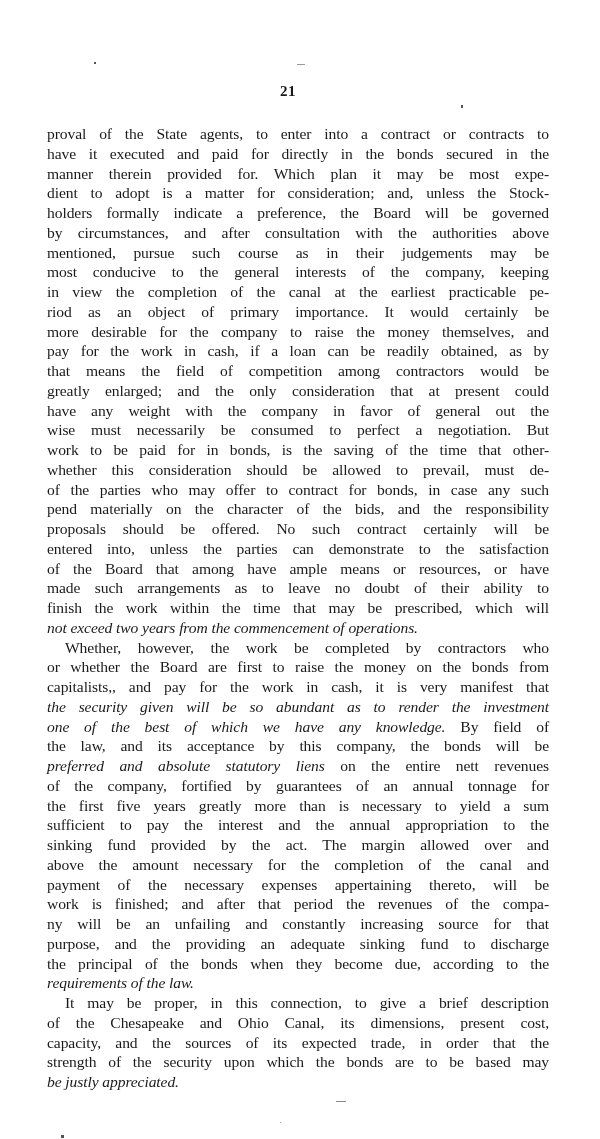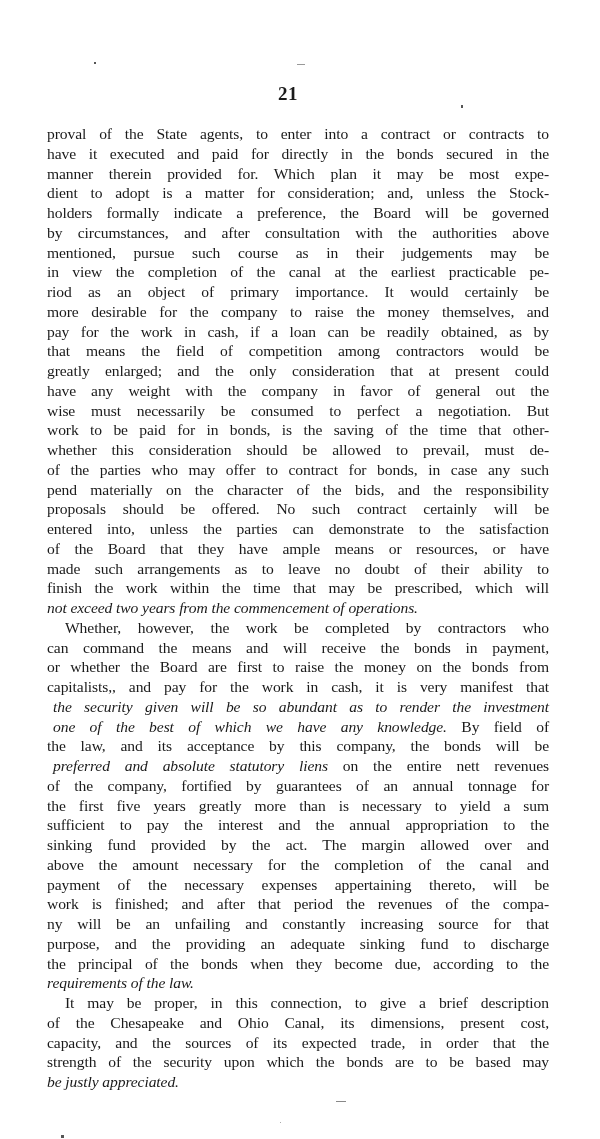--- a/index.html
+++ b/index.html
@@ -14,21 +14,21 @@
     overflow: hidden;
     color: #1a1a1a;
     font-family: "Liberation Serif", "DejaVu Serif", serif;
   }
   .page-number {
     position: absolute;
     top: 83px;
     left: 0;
     width: 576px;
     text-align: center;
-    font-size: 19px;
+    font-size: 15px;
     font-weight: bold;
     letter-spacing: 0.5px;
   }
   .speck { position: absolute; background: #555; }
   .body-text {
     position: absolute;
     top: 124px;
     left: 47px;
     width: 502px;
   }
@@ -37,21 +37,21 @@
     height: 19.75px;
     line-height: 19.75px;
     font-size: 15.6px;
     white-space: nowrap;
     text-align: justify;
     text-align-last: justify;
     letter-spacing: -0.1px;
   }
   .line.last { text-align-last: left; font-style: italic; }
   .line.indent { padding-left: 18px; }
-  .line i { font-style: italic; margin-left: 6px; }
+  .line i { font-style: italic; }
   .bottom-rule {
     position: absolute;
     top: 1101px;
     left: 336px;
     width: 10px;
     height: 1px;
     background: #888;
   }
 </style>
 </head>
@@ -67,43 +67,43 @@
   <div class="body-text">
 
     <div>
       <span class="line">proval of the State agents, to enter into a contract or contracts to</span>
       <span class="line">have it executed and paid for directly in the bonds secured in the</span>
       <span class="line">manner therein provided for. Which plan it may be most expe-</span>
       <span class="line">dient to adopt is a matter for consideration; and, unless the Stock-</span>
       <span class="line">holders formally indicate a preference, the Board will be governed</span>
       <span class="line">by circumstances, and after consultation with the authorities above</span>
       <span class="line">mentioned, pursue such course as in their judgements may be</span>
+      <span class="line">most conducive to the general interests of the company, keeping</span>
       <span class="line">in view the completion of the canal at the earliest practicable pe-</span>
       <span class="line">riod as an object of primary importance. It would certainly be</span>
       <span class="line">more desirable for the company to raise the money themselves, and</span>
       <span class="line">pay for the work in cash, if a loan can be readily obtained, as by</span>
       <span class="line">that means the field of competition among contractors would be</span>
       <span class="line">greatly enlarged; and the only consideration that at present could</span>
       <span class="line">have any weight with the company in favor of general out the</span>
       <span class="line">wise must necessarily be consumed to perfect a negotiation. But</span>
       <span class="line">work to be paid for in bonds, is the saving of the time that other-</span>
       <span class="line">whether this consideration should be allowed to prevail, must de-</span>
       <span class="line">of the parties who may offer to contract for bonds, in case any such</span>
       <span class="line">pend materially on the character of the bids, and the responsibility</span>
       <span class="line">proposals should be offered. No such contract certainly will be</span>
       <span class="line">entered into, unless the parties can demonstrate to the satisfaction</span>
-      <span class="line">of the Board that they have ample means or resources, or have</span>
+      <span class="line">of the Board that among have ample means or resources, or have</span>
       <span class="line">made such arrangements as to leave no doubt of their ability to</span>
       <span class="line">finish the work within the time that may be prescribed, which will</span>
       <span class="line last">not exceed two years from the commencement of operations.</span>
     </div>
 
     <div>
       <span class="line indent">Whether, however, the work be completed by contractors who</span>
-      <span class="line">can command the means and will receive the bonds in payment,</span>
       <span class="line">or whether the Board are first to raise the money on the bonds from</span>
       <span class="line">capitalists,, and pay for the work in cash, it is very manifest that</span>
       <span class="line"><i>the security given will be so abundant as to render the investment</i></span>
       <span class="line"><i>one of the best of which we have any knowledge.</i><span> By field of</span></span>
       <span class="line">the law, and its acceptance by this company, the bonds will be</span>
       <span class="line"><i>preferred and absolute statutory liens</i><span> on the entire nett revenues</span></span>
       <span class="line">of the company, fortified by guarantees of an annual tonnage for</span>
       <span class="line">the first five years greatly more than is necessary to yield a sum</span>
       <span class="line">sufficient to pay the interest and the annual appropriation to the</span>
       <span class="line">sinking fund provided by the act. The margin allowed over and</span>

